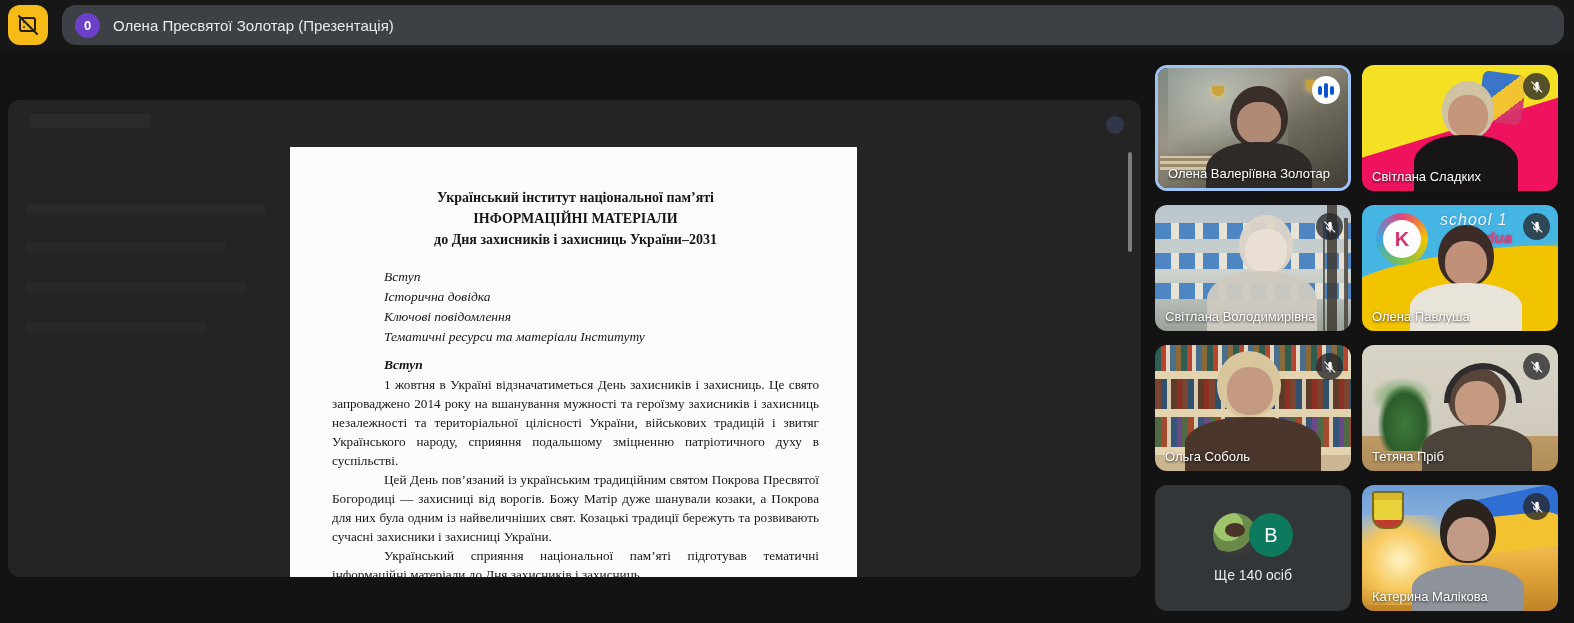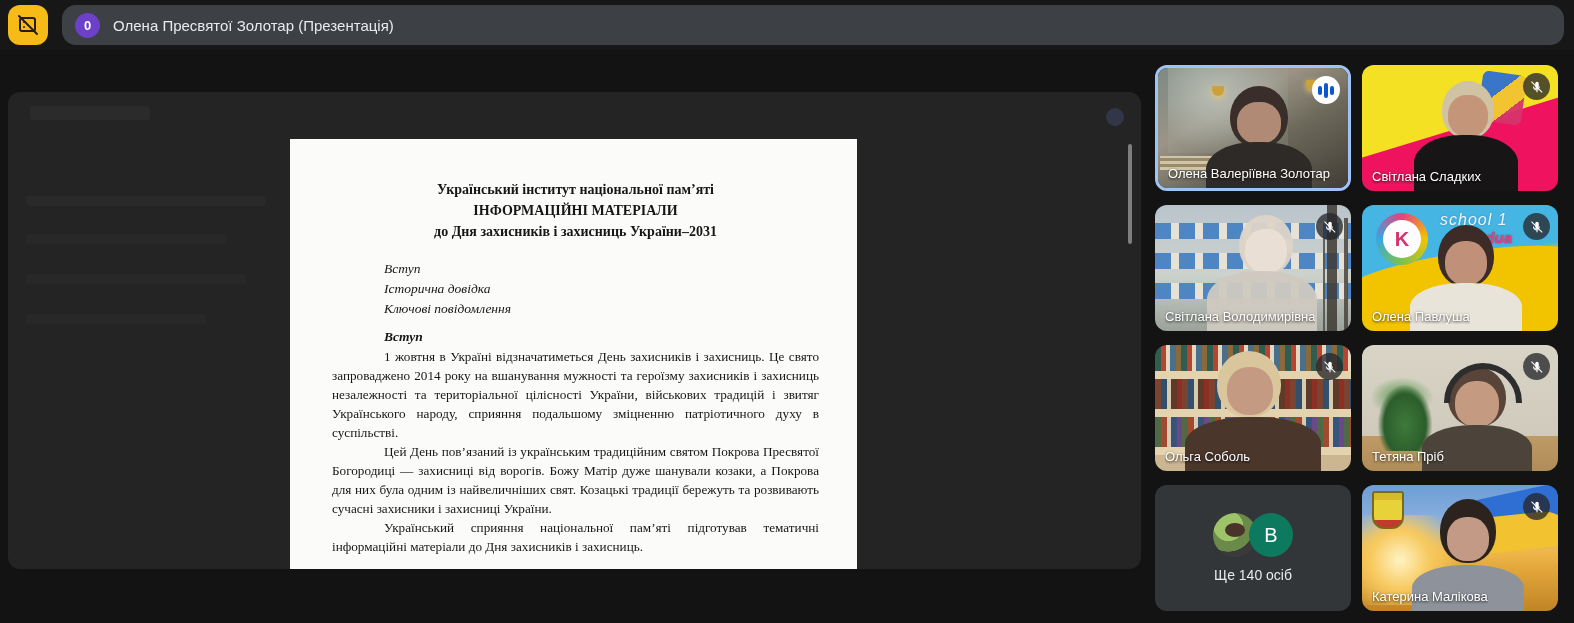--- a/index.html
+++ b/index.html
@@ -19,21 +19,21 @@
     border-radius:14px;display:flex;align-items:center;gap:13px;padding-left:13px;box-sizing:border-box;
   }
   .chip-badge{
     width:25px;height:25px;border-radius:50%;background:#6d40c9;color:#fff;
     display:flex;align-items:center;justify-content:center;font-size:13px;font-weight:bold;
   }
   .chip-label{color:#e8eaed;font-size:15px;}
 
   
   .share{
-    position:absolute;left:8px;top:92px;width:1133px;height:477px;border-radius:12px;
+    position:absolute;left:8px;top:100px;width:1133px;height:477px;border-radius:12px;
     background:#242424;overflow:hidden;
   }
   .ghost{position:absolute;background:#ffffff;border-radius:3px;}
   .g-circle{border-radius:50% !important;}
   .g-scroll{position:absolute;left:1120px;top:52px;width:4px;height:100px;background:#d5d5d5;opacity:.5;border-radius:2px;}
 
   
   .doc{
     position:absolute;left:282px;top:47px;width:567px;height:430px;background:#fbfbfa;
     color:#161616;font-family:"Liberation Serif",serif;box-sizing:border-box;
@@ -191,20 +191,21 @@
   <div class="g-scroll"></div>
 
   <div class="doc">
     <div class="doc-title">Український інститут національної пам’яті</div>
     <div class="doc-title">ІНФОРМАЦІЙНІ МАТЕРІАЛИ</div>
     <div class="doc-title">до Дня захисників і захисниць України–2031</div>
     <div class="doc-toc">
       <div>Вступ</div>
       <div>Історична довідка</div>
       <div>Ключові повідомлення</div>
+      <div>Тематичні ресурси та матеріали Інституту</div>
     </div>
     <div class="doc-h">Вступ</div>
     <p>1 жовтня в Україні відзначатиметься День захисників і захисниць. Це свято запроваджено 2014 року на вшанування мужності та героїзму захисників і захисниць незалежності та територіальної цілісності України, військових традицій і звитяг Українського народу, сприяння подальшому зміцненню патріотичного духу в суспільстві.</p>
     <p>Цей День пов’язаний із українським традиційним святом Покрова Пресвятої Богородиці — захисниці від ворогів. Божу Матір дуже шанували козаки, а Покрова для них була одним із найвеличніших свят. Козацькі традиції бережуть та розвивають сучасні захисники і захисниці України.</p>
     <p>Український сприяння національної пам’яті підготував тематичні інформаційні матеріали до Дня захисників і захисниць.</p>
 
   </div>
 </div>
 
 <div class="tiles">

